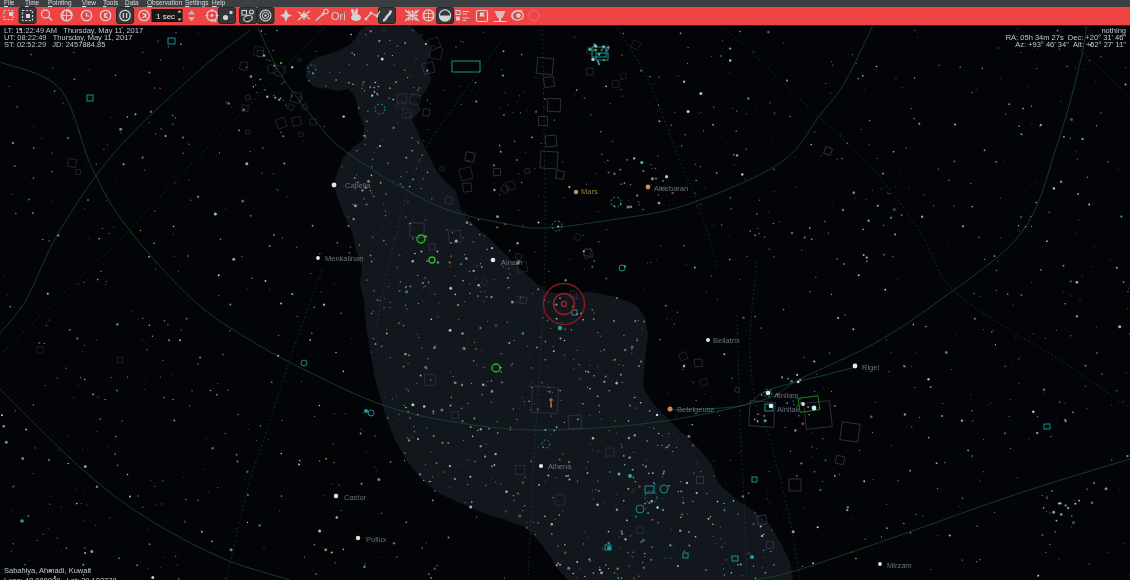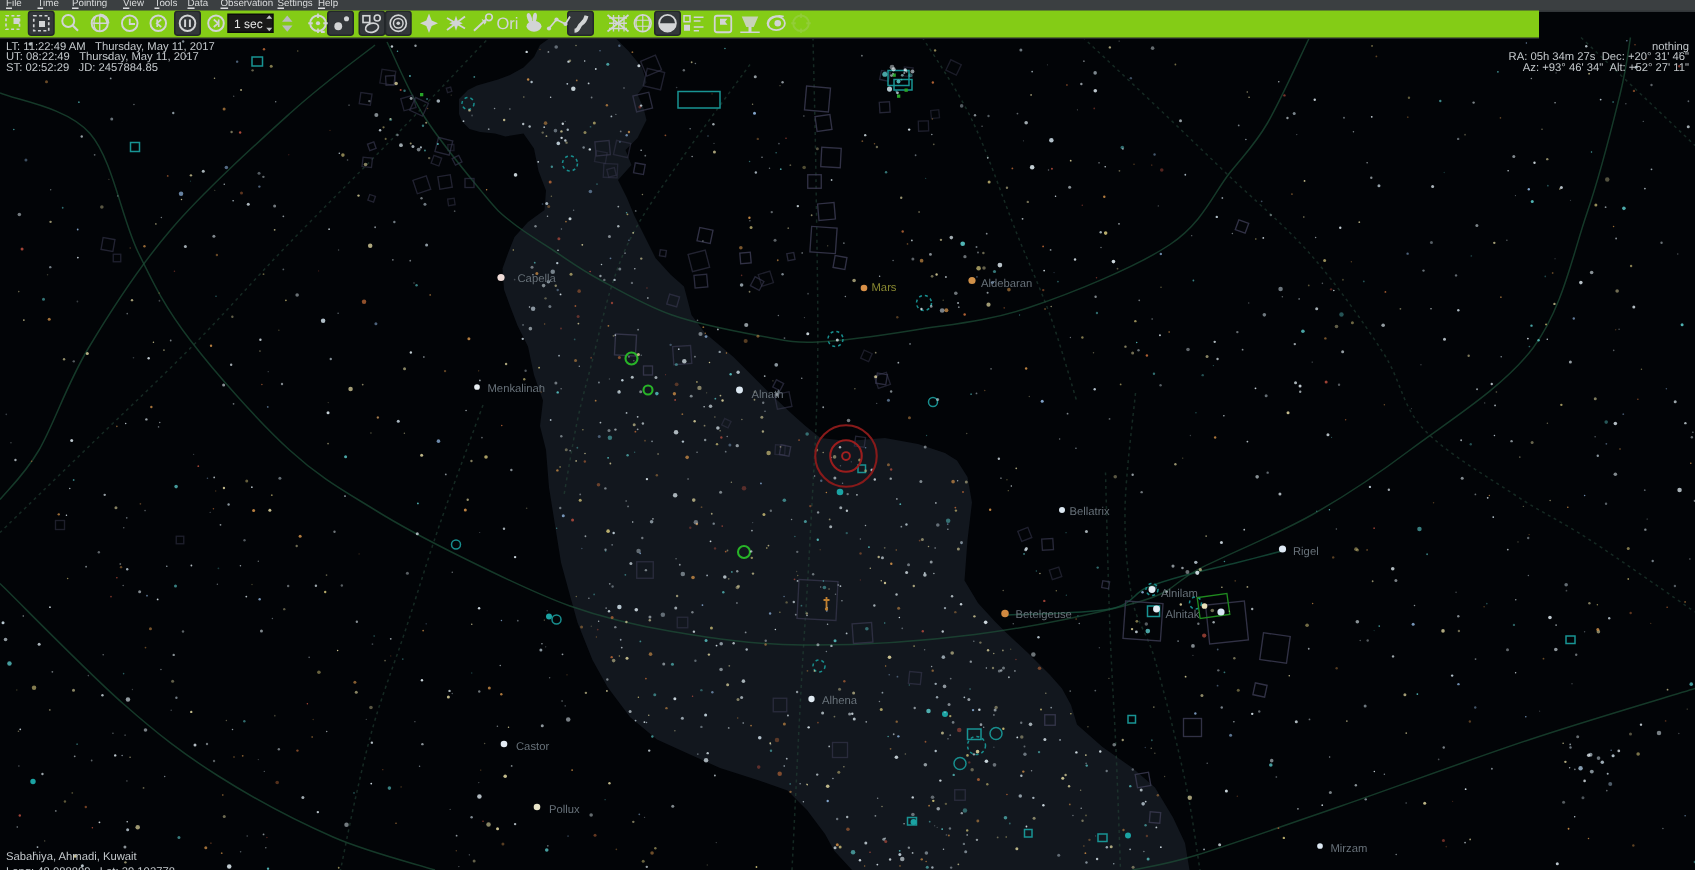--- a/index.html
+++ b/index.html
@@ -1,17 +1,17 @@
 <!DOCTYPE html>
 <html><head><meta charset="utf-8"><style>
 html,body{margin:0;padding:0;width:1130px;height:580px;overflow:hidden;background:#020407;font-family:"Liberation Sans",sans-serif;}
 #menubar{position:absolute;left:0;top:0;width:1130px;height:7px;background:#3b3f41;border-bottom:1px solid #323639;}
 #menubar span{position:absolute;top:-1px;font-size:6.5px;color:#dadcdd;}
 #menubar u{text-decoration:underline;}
-#toolbar{position:absolute;left:0;top:7px;width:1026px;height:18px;background:#84cc16;border-bottom:1px solid #27292b;text-align:right;}
+#toolbar{position:absolute;left:0;top:7px;width:1130px;height:18px;background:#ef4444;border-bottom:1px solid #27292b;text-align:right;}
 #sky{position:absolute;left:0;top:0;width:1130px;height:580px;}
 </style></head>
 <body>
 <div id="sky">
     <svg width="1130" height="580" viewBox="0 0 1130 580" xmlns="http://www.w3.org/2000/svg" style="position:absolute;left:0;top:0">
 <rect x="0" y="0" width="1130" height="580" fill="#020407"></rect>
 <path d="M 367.0,25.0 L 410.0,25.0 L 419.0,34.0 L 428.0,45.0 L 431.0,55.0 L 425.0,63.0 L 429.0,72.0 L 431.0,80.0 L 425.0,92.0 L 417.0,100.0 L 421.0,110.0 L 412.0,120.0 L 418.0,132.0 L 423.0,144.0 L 430.0,158.0 L 437.0,172.0 L 447.0,183.0 L 456.0,191.0 L 461.0,210.0 L 470.0,222.0 L 489.0,238.0 L 503.0,252.0 L 513.0,262.0 L 528.0,276.0 L 537.0,284.0 L 547.0,292.0 L 565.0,294.0 L 590.0,292.0 L 612.0,296.0 L 630.0,302.0 L 638.0,307.0 L 645.0,318.0 L 648.0,335.0 L 645.0,360.0 L 643.0,387.0 L 652.0,402.0 L 663.0,414.0 L 670.0,421.0 L 685.0,435.0 L 700.0,450.0 L 708.0,459.0 L 714.0,470.0 L 718.0,483.0 L 735.0,498.0 L 755.0,512.0 L 770.0,525.0 L 782.0,545.0 L 790.0,562.0 L 793.0,580.0 L 568.0,580.0 L 556.0,567.0 L 550.0,556.0 L 538.0,540.0 L 525.0,527.0 L 505.0,520.0 L 480.0,512.0 L 460.0,503.0 L 438.0,493.0 L 420.0,478.0 L 405.0,458.0 L 395.0,440.0 L 385.0,415.0 L 380.0,397.0 L 374.0,375.0 L 370.0,350.0 L 366.0,325.0 L 364.0,300.0 L 360.0,284.0 L 362.0,267.0 L 356.0,250.0 L 352.0,231.0 L 345.0,217.0 L 340.0,204.0 L 336.0,193.0 L 335.0,179.0 L 339.0,168.0 L 343.0,158.0 L 352.0,148.0 L 363.0,140.0 L 364.0,127.0 L 359.0,114.0 L 356.0,99.0 L 349.0,89.0 L 337.0,91.0 L 330.0,89.0 L 320.0,88.0 L 313.0,86.0 L 308.0,81.0 L 306.0,76.0 L 306.0,66.0 L 312.0,60.0 L 318.0,57.0 L 332.0,53.0 L 340.0,50.0 L 349.0,45.0 L 356.0,38.0 L 360.0,30.0 Z" fill="#12171e"></path>
 <path d="M 258.0,28.0 C 262.2,36.3 272.2,61.0 283.0,78.0 C 293.8,95.0 313.3,118.3 323.0,130.0 C 332.7,141.7 333.3,141.8 341.0,148.0 C 348.7,154.2 359.3,160.7 369.0,167.0 C 378.7,173.3 385.8,178.8 399.0,186.0 C 412.2,193.2 430.0,203.7 448.0,210.0 C 466.0,216.3 490.8,221.0 507.0,224.0 C 523.2,227.0 527.8,228.7 545.0,228.0 C 562.2,227.3 586.5,223.8 610.0,220.0 C 633.5,216.2 657.7,214.5 686.0,205.0 C 714.3,195.5 757.7,178.0 780.0,163.0 C 802.3,148.0 809.2,128.5 820.0,115.0 C 830.8,101.5 836.2,97.0 845.0,82.0 C 853.8,67.0 868.3,34.5 873.0,25.0 " fill="none" stroke="#1e5038" stroke-width="1" stroke-opacity="0.7"></path>
 <path d="M 0.0,62.0 C 10.0,66.5 44.7,71.3 60.0,89.0 C 75.3,106.7 80.8,145.0 92.0,168.0 C 103.2,191.0 110.2,205.0 127.0,227.0 C 143.8,249.0 172.5,281.2 193.0,300.0 C 213.5,318.8 230.7,328.0 250.0,340.0 C 269.3,352.0 287.3,361.3 309.0,372.0 C 330.7,382.7 356.8,395.8 380.0,404.0 C 403.2,412.2 422.2,416.7 448.0,421.0 C 473.8,425.3 501.3,429.7 535.0,430.0 C 568.7,430.3 612.5,427.8 650.0,423.0 C 687.5,418.2 735.0,408.3 760.0,401.0 C 785.0,393.7 780.8,388.7 800.0,379.0 C 819.2,369.3 851.7,356.2 875.0,343.0 C 898.3,329.8 915.5,318.5 940.0,300.0 C 964.5,281.5 1002.3,258.3 1022.0,232.0 C 1041.7,205.7 1048.3,170.2 1058.0,142.0 C 1067.7,113.8 1075.2,82.5 1080.0,63.0 C 1084.8,43.5 1085.8,31.3 1087.0,25.0 " fill="none" stroke="#1e5038" stroke-width="1" stroke-opacity="0.7"></path>
 <path d="M 0.0,389.0 C 13.7,402.3 57.8,447.7 82.0,469.0 C 106.2,490.3 121.7,502.2 145.0,517.0 C 168.3,531.8 197.8,547.5 222.0,558.0 C 246.2,568.5 278.7,576.3 290.0,580.0 " fill="none" stroke="#1e5038" stroke-width="1" stroke-opacity="0.7"></path>

